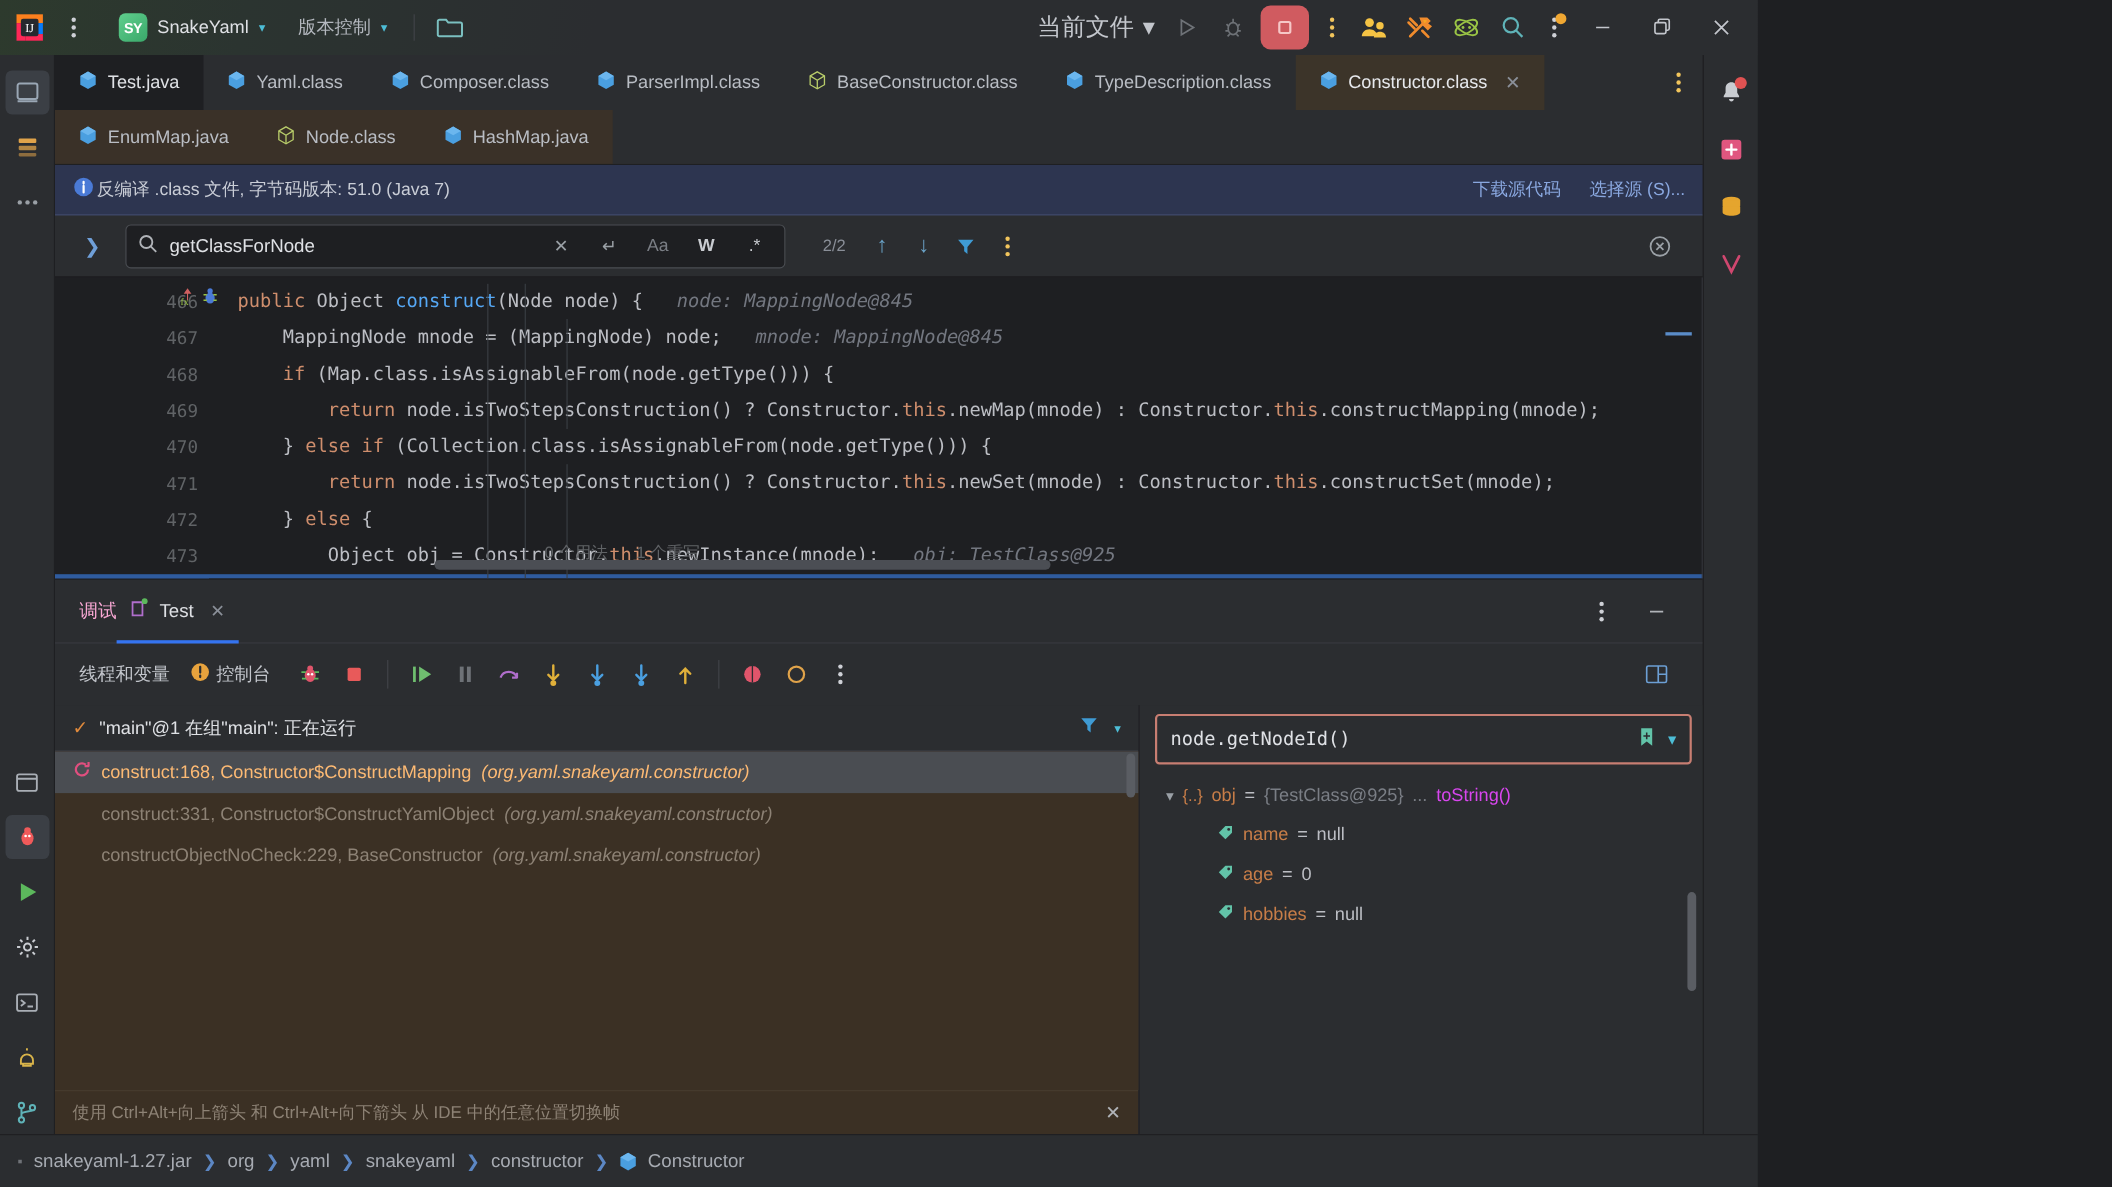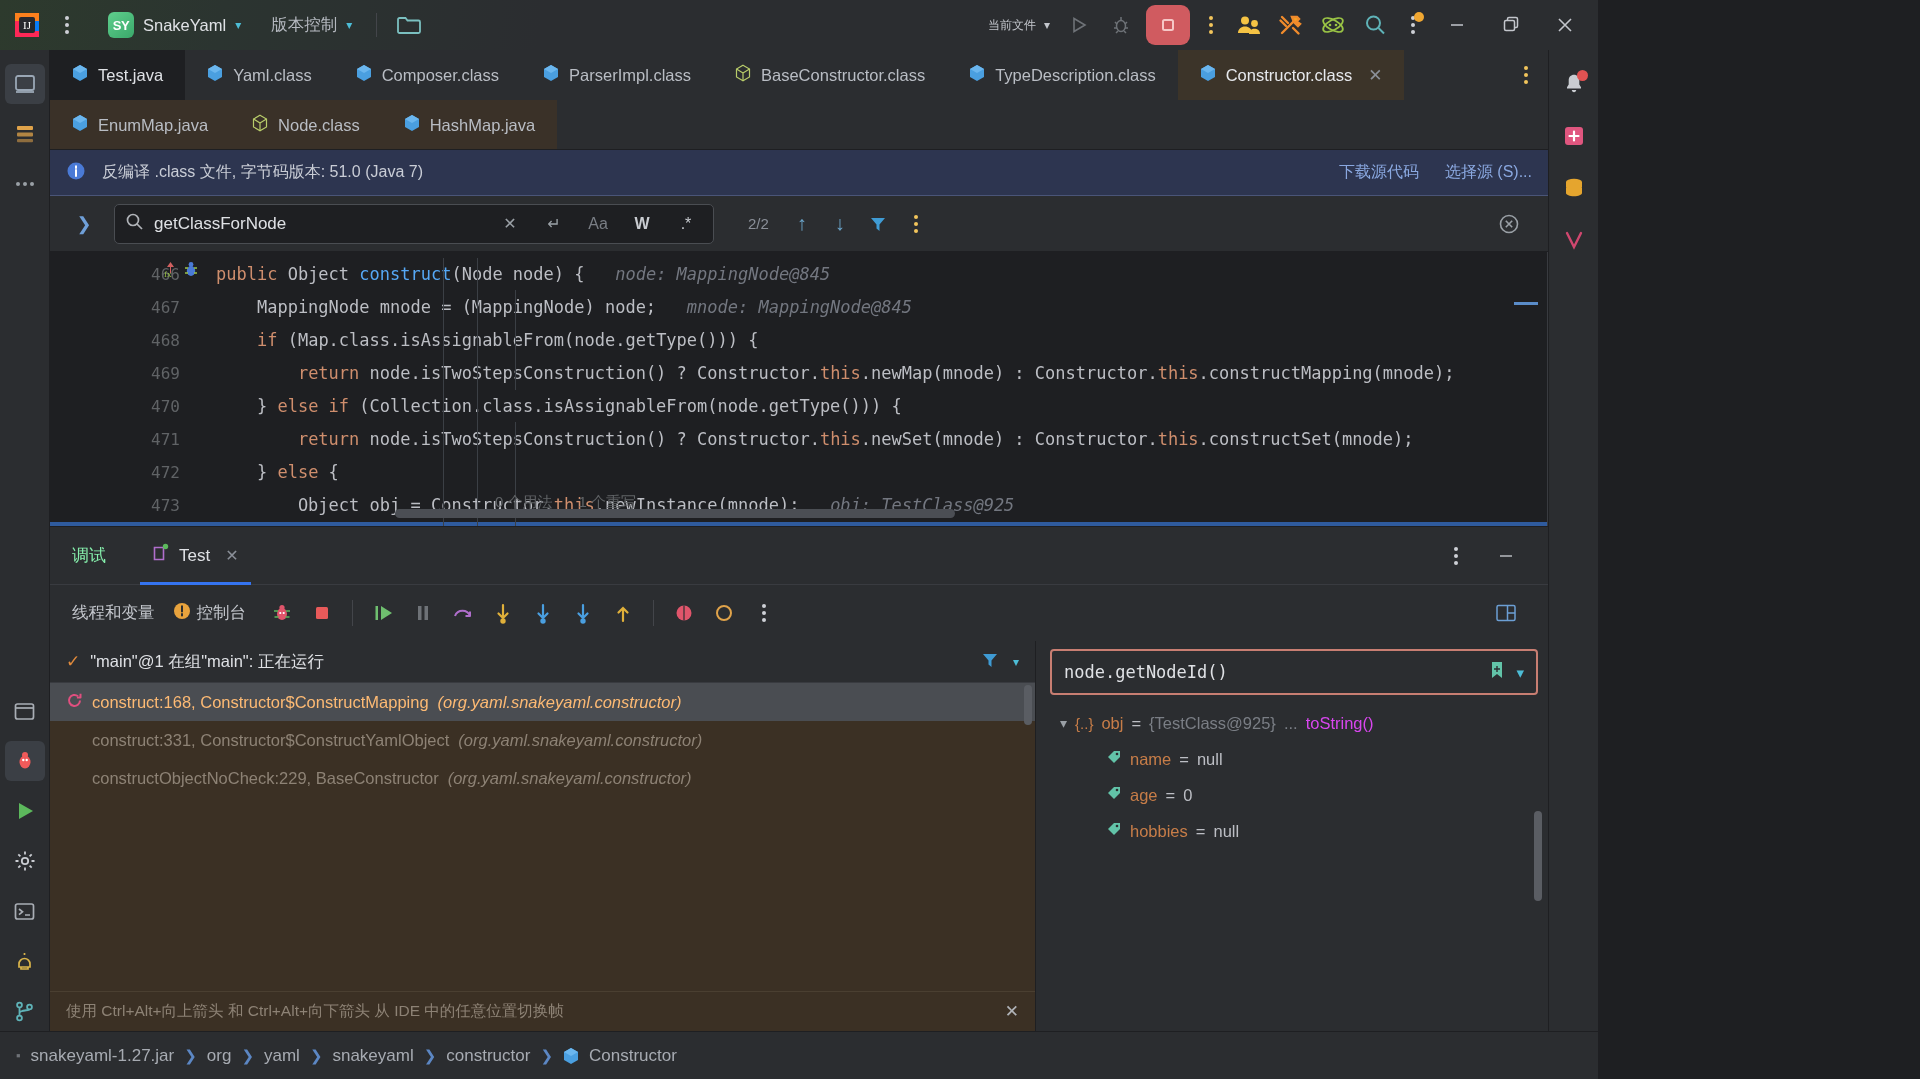--- a/index.html
+++ b/index.html
@@ -35,21 +35,21 @@
     letter-spacing:-.5px;
   }
   .proj-name { font-size:16.5px; color:#dfe1e5; }
   .chev { color:#4dbdd6; font-size:12px; line-height:1; }
   .vcs-chip { display:flex;align-items:center;gap:9px;height:34px;padding:0 10px;border-radius:6px;margin-left:10px;}
   .vcs-name { font-size:16.5px;color:#b4b8bf; }
   .tb-sep { width:1px;height:24px;background:#43454a;margin:0 14px; }
   .tb-folder { width:36px;height:34px;display:flex;align-items:center;justify-content:center; }
   .tb-spacer { flex:1; }
   .runcfg { display:flex;align-items:center;gap:8px;height:34px;padding:0 8px;border-radius:6px;}
-  .runcfg span { font-size:12px;color:#c3c6cc; }
+  .runcfg span { font-size:22px;color:#c3c6cc; }
   .tb-ico { width:42px;height:40px;display:flex;align-items:center;justify-content:center;border-radius:6px; }
   .stop-btn { width:44px;height:40px;background:#d05b60;border-radius:9px;display:flex;align-items:center;justify-content:center;margin:0 4px;}
   .winctl { width:54px;height:50px;display:flex;align-items:center;justify-content:center; }
   .notif-dot { position:absolute; width:10px;height:10px;border-radius:50%;background:#f0a732; }
 
   
   .bodywrap { flex:1; display:flex; min-height:0; }
 
   
   .leftrail {
@@ -79,21 +79,21 @@
   .tab.active { background:#1e1f22; color:#dfe1e5; }
   .tab.activeBrown { background:#3c3429; color:#e7e9ed; }
   .tab .tclose { color:#8a8f98; font-size:17px; margin-left:6px; }
   .tabrow .tabfill { flex:1; }
   .tabrow .tabkebab { width:44px;display:flex;align-items:center;justify-content:center; }
   .tabrow2bg { background:#3a3128; }
 
   
   .banner {
     height:46px; background:#2d3550; display:flex; align-items:center; padding:0 16px;
-    border-bottom:1px solid #4a5578; font-size:16px; color:#c9cdd6; gap:16px;
+    border-bottom:1px solid #4a5578; font-size:16px; color:#c9cdd6; gap:2px;
   }
   .banner .links { margin-left:auto; display:flex; gap:26px; }
   .banner .links a { color:#8aa8e0; text-decoration:none; font-size:16px; }
 
   
   .findbar { height:56px; background:#2b2d30; display:flex; align-items:center; padding:0 14px; gap:0; border-bottom:1px solid #1e1f22;}
   .find-expand { width:40px; display:flex;align-items:center;justify-content:center;color:#6f9fd8;font-size:18px;}
   .find-field {
     flex:0 0 600px; height:40px; background:#1e1f22; border:1px solid #4a4d52; border-radius:5px;
     display:flex;align-items:center;gap:10px;padding:0 10px; margin-left:10px;
@@ -121,21 +121,21 @@
   .hint { color:#737780; font-style:italic; }
   .txt { color:#bcbec4; }
   .usages { position:absolute; left:305px; bottom:14px; font-size:15px; color:#606366; display:flex; gap:26px; font-family:"Liberation Sans",sans-serif;}
   .hscroll { position:absolute; left:205px; bottom:8px; width:560px; height:9px; background:#4b4e54; border-radius:5px; }
   .vstripe { position:absolute; right:10px; width:24px; height:3px; background:#5a8cc9; }
   .editborder { position:absolute; right:0; top:0; bottom:0; width:1px; background:#393b40; }
 
   
   .debugpanel { flex:0 0 505px; background:#2b2d30; display:flex; flex-direction:column; border-top:1px solid #1e1f22; }
   .dbg-head { height:58px; display:flex; align-items:center; padding:0 22px; gap:0; border-bottom:1px solid #393b40; }
-  .dbg-title { font-size:17px; color:#86efac; margin-right:34px; }
+  .dbg-title { font-size:17px; color:#f9a8d4; }
   .dbg-tab { display:flex;align-items:center;gap:9px; height:58px; padding:0 12px; font-size:17px; color:#dfe1e5; position:relative; }
   .dbg-tab.active::after { content:''; position:absolute; left:0; right:0; bottom:0; height:3px; background:#3574f0; }
   .dbg-head-right { margin-left:auto; display:flex; align-items:center; gap:10px; }
 
   .dbg-toolbar { height:56px; display:flex; align-items:center; padding:0 22px; gap:0; }
   .dt-label { font-size:16.5px; color:#c3c6cc; margin-right:18px; }
   .dt-label2 { font-size:16.5px; color:#c3c6cc; display:flex; align-items:center; gap:6px; margin-right:16px;}
   .dt-ico { width:40px;height:40px;display:flex;align-items:center;justify-content:center;border-radius:5px;}
   .dt-sep { width:1px;height:26px;background:#43454a;margin:0 10px; }
 

